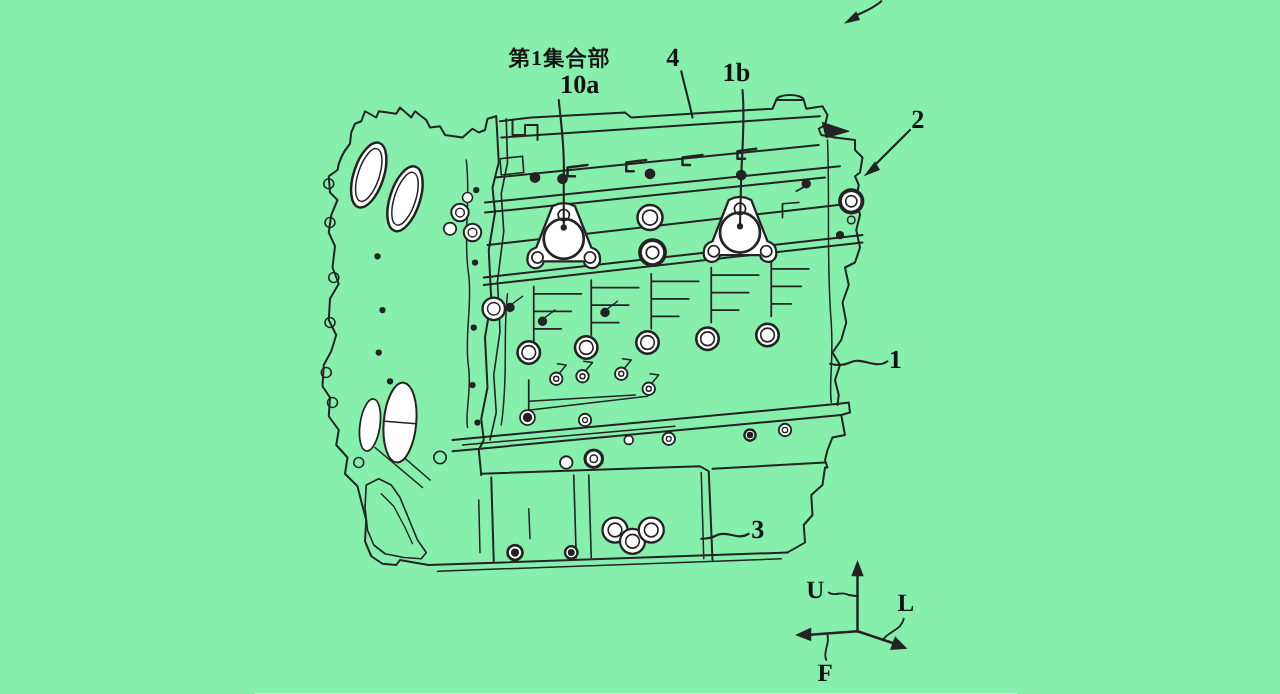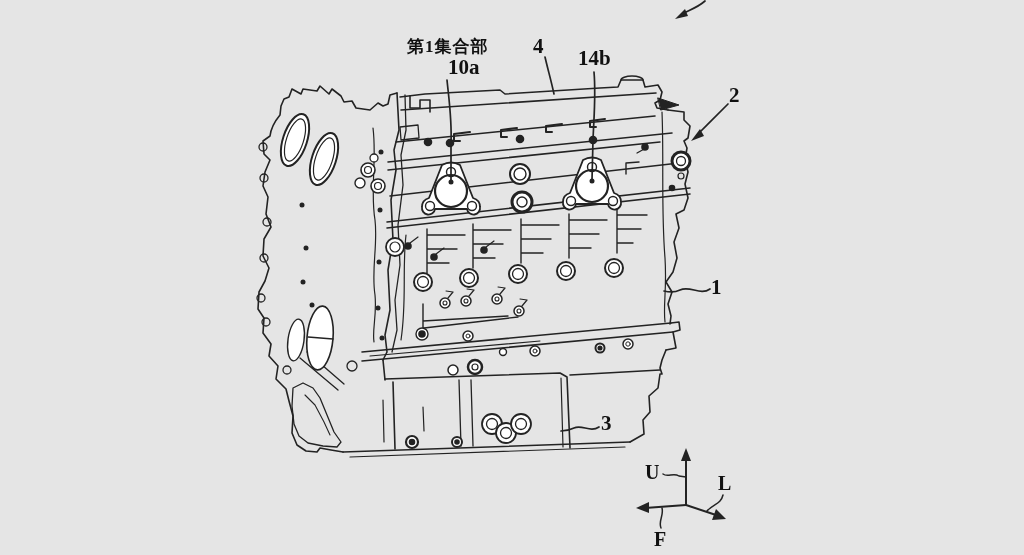--- a/index.html
+++ b/index.html
@@ -1,16 +1,16 @@
 <!DOCTYPE html>
 <html><head>
 <meta charset="utf-8">
 <style>
   html,body{margin:0;padding:0;background:#fff;}
-  #stage{position:relative;width:1024px;height:555px;background:#e5e5e5;overflow:hidden;
+  #stage{position:relative;width:1024px;height:555px;background:#86efac;overflow:hidden;
          font-family:"Liberation Serif","DejaVu Serif",serif;}
   #drawing{position:absolute;left:0;top:0;}
   .lbl{position:absolute;color:#111;font-weight:600;line-height:1;white-space:nowrap;
        font-family:"Liberation Serif","DejaVu Serif",serif;}
   .ref{font-size:21px;}
   .cjk{font-size:17px;letter-spacing:1px;}
   .axis{font-size:20px;}
 </style>
 </head>
 <body>
@@ -247,20 +247,20 @@
       <polygon points="726,519 712,520 716,509" fill="#232323" stroke="none"></polygon>
       <path d="M663,474 C668,478 673,472 679,476 L686,477" stroke-width="1.5"></path>
       <path d="M723,495 C721,504 713,504 707,511" stroke-width="1.5"></path>
       <path d="M661,528 C658,521 664,516 662,508" stroke-width="1.5"></path>
     </g>
   </svg>
 
   <div class="lbl cjk" style="left:407px;top:38px;">第1集合部</div>
   <div class="lbl ref" style="left:448px;top:57px;">10a</div>
   <div class="lbl ref" style="left:533px;top:36px;">4</div>
-  <div class="lbl ref" style="left:578px;top:48px;">14b</div>
+  <div class="lbl ref" style="left:578px;top:48px;">1b</div>
   <div class="lbl ref" style="left:729px;top:85px;">2</div>
   <div class="lbl ref" style="left:711px;top:277px;">1</div>
   <div class="lbl ref" style="left:601px;top:413px;">3</div>
   <div class="lbl axis" style="left:645px;top:462px;">U</div>
   <div class="lbl axis" style="left:718px;top:473px;">L</div>
   <div class="lbl axis" style="left:654px;top:529px;">F</div>
 </div>
 
 </body></html>

